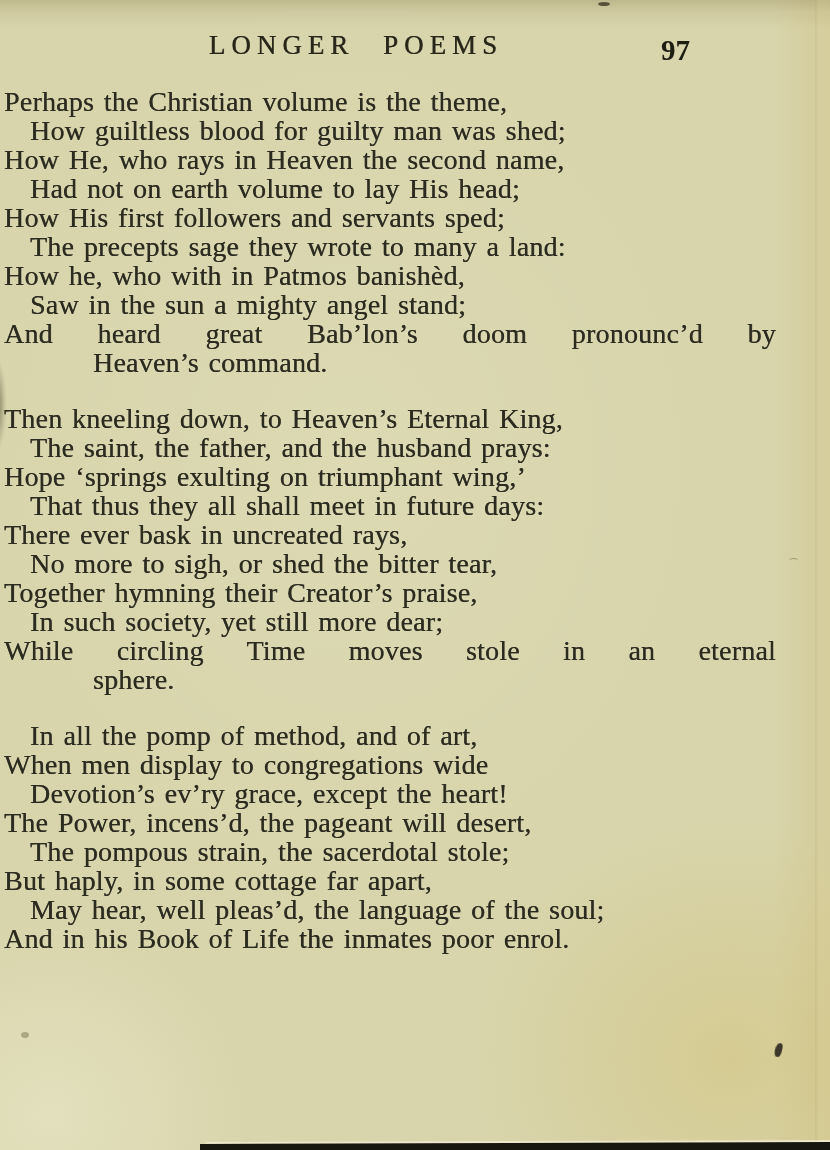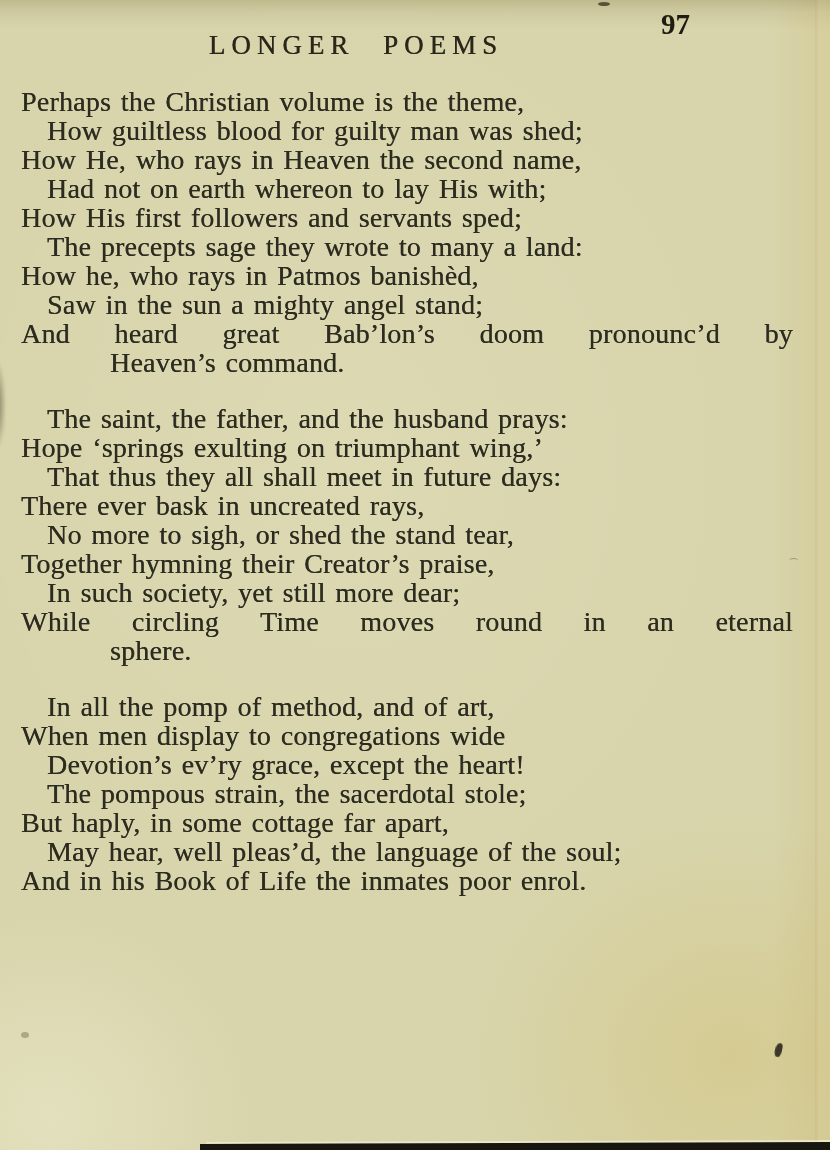--- a/index.html
+++ b/index.html
@@ -24,28 +24,28 @@
     width: 712px;
     text-align: center;
     font-size: 27px;
     letter-spacing: 6px;
     word-spacing: 16px;
     color: #272619;
     text-shadow: 0.3px 0 0 rgba(39,38,25,0.75);
   }
   .page-number {
     position: absolute;
-    left: 661px; top: 8px;
+    left: 661px; top: 34px;
     font-size: 29px;
     font-weight: bold;
     color: #1e1d13;
   }
   .poem {
     position: absolute;
-    left: 21px; top: 87px;
+    left: 4px; top: 87px;
     width: 772px;
   }
   .stanza { margin-bottom: 27px; }
   .line {
     height: 29px;
     line-height: 29px;
     font-size: 28px;
     letter-spacing: 0.2px;
     word-spacing: 2.5px;
     white-space: nowrap;
@@ -134,43 +134,45 @@
 
   <div class="header-title">LONGER POEMS</div>
 
   <div class="page-number">97</div>
 
   <div class="poem">
       <div class="stanza">
         <div class="line i0">Perhaps the Christian volume is the theme,</div>
         <div class="line i1">How guiltless blood for guilty man was shed;</div>
         <div class="line i0">How He, who rays in Heaven the second name,</div>
-        <div class="line i1">Had not on earth whereon to lay His with;</div>
+        <div class="line i1">Had not on earth volume to lay His head;</div>
         <div class="line i0">How His first followers and servants sped;</div>
         <div class="line i1">The precepts sage they wrote to many a land:</div>
-        <div class="line i0">How he, who rays in Patmos banishèd,</div>
+        <div class="line i0">How he, who with in Patmos banishèd,</div>
         <div class="line i1">Saw in the sun a mighty angel stand;</div>
         <div class="line i0 spread">And heard great Bab’lon’s doom pronounc’d by</div>
         <div class="line i2">Heaven’s command.</div>
       </div>
       <div class="stanza">
+        <div class="line i0">Then kneeling down, to Heaven’s Eternal King,</div>
         <div class="line i1">The saint, the father, and the husband prays:</div>
         <div class="line i0">Hope ‘springs exulting on triumphant wing,’</div>
         <div class="line i1">That thus they all shall meet in future days:</div>
         <div class="line i0">There ever bask in uncreated rays,</div>
-        <div class="line i1">No more to sigh, or shed the stand tear,</div>
+        <div class="line i1">No more to sigh, or shed the bitter tear,</div>
         <div class="line i0">Together hymning their Creator’s praise,</div>
         <div class="line i1">In such society, yet still more dear;</div>
-        <div class="line i0 spread">While circling Time moves round in an eternal</div>
+        <div class="line i0 spread">While circling Time moves stole in an eternal</div>
         <div class="line i2">sphere.</div>
       </div>
       <div class="stanza">
         <div class="line i1">In all the pomp of method, and of art,</div>
         <div class="line i0">When men display to congregations wide</div>
         <div class="line i1">Devotion’s ev’ry grace, except the heart!</div>
+        <div class="line i0">The Power, incens’d, the pageant will desert,</div>
         <div class="line i1">The pompous strain, the sacerdotal stole;</div>
         <div class="line i0">But haply, in some cottage far apart,</div>
         <div class="line i1">May hear, well pleas’d, the language of the soul;</div>
         <div class="line i0">And in his Book of Life the inmates poor enrol.</div>
       </div>
     </div>
 
   <div class="edge-strip-right"></div>
   <div class="left-shadow"></div>
   <div class="speck-top"></div>

